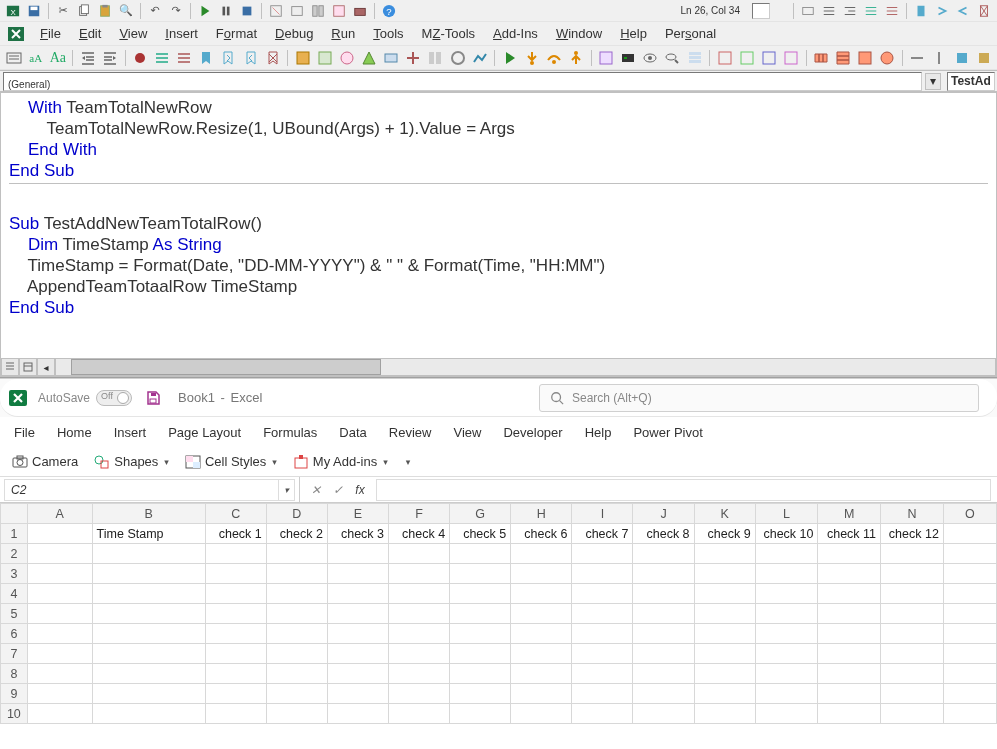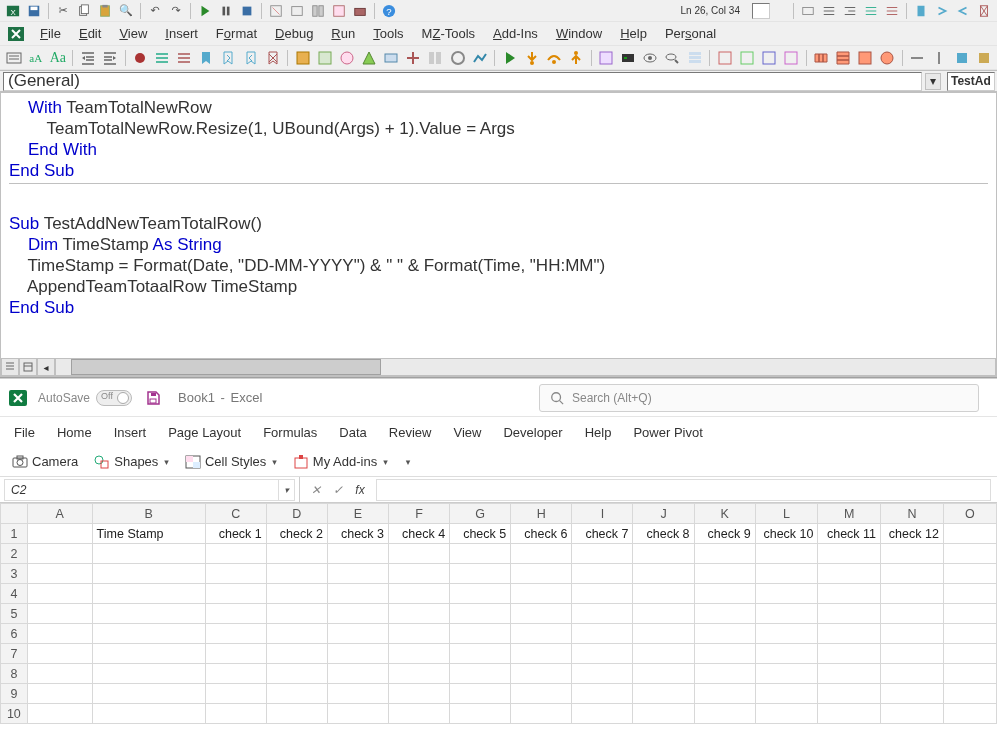--- a/index.html
+++ b/index.html
@@ -23,40 +23,40 @@
 .menu-icon { width:20px; height:20px; display:flex; align-items:center; justify-content:center; margin-right:4px;}
 .menu-icon svg{width:16px;height:16px;}
 
 
 .tb-row3 { height:24px; }
 .ico { width:22px; height:22px; display:flex; align-items:center; justify-content:center; cursor:pointer; }
 .ico svg { width:16px; height:16px; }
 
 
 .dd-row { display:flex; align-items:center; height:22px; background:#f0f0f0; border-top:1px solid #c0c0c0; border-bottom:1px solid #c0c0c0;}
-.dd-left { flex:1; display:flex; align-items:center; border:1px inset #ccc; background:#fff; margin:0 3px; height:19px; padding:0 4px; font-size:17px;}
+.dd-left { flex:1; display:flex; align-items:flex-end; border:1px inset #ccc; background:#fff; margin:0 3px; height:19px; padding:0 4px; font-size:10px;}
 .dd-arrow { width:16px; display:flex; align-items:center; justify-content:center; background:#e8e8e8; border:1px solid #c0c0c0; height:17px; margin-right:6px; cursor:pointer;}
 .dd-right { width:48px; background:#fff; border:1px inset #ccc; height:19px; margin-right:2px; padding:0 3px; font-size:12px; font-weight:bold; overflow:hidden; display:flex; align-items:center;}
 
 
 .code-wrap { flex:1; background:#fff; border:1px solid #c0c0c0; margin:0; overflow:hidden; position:relative; font-family:Consolas,"Courier New",monospace; font-size:17px; line-height:21px;}
 .code-inner { padding:4px 8px; white-space:pre; }
 .kw { color:#0000cc; }
 .hr { border:none; border-top:1px solid #c0c0c0; margin:2px 0 8px 0; }
 
 
 .code-bottom { position:absolute; left:0; right:0; bottom:0; height:18px; display:flex; background:#f0f0f0;}
 .code-bottom .gutter { display:flex; }
 .code-bottom .btn { width:18px; height:18px; border:1px solid #c0c0c0; background:#e8e8e8; display:flex; align-items:center; justify-content:center; font-size:10px; cursor:pointer;}
 .code-bottom .track { flex:1; background:#eaeaea; border:1px solid #c0c0c0; position:relative;}
 .code-bottom .thumb { position:absolute; left:15px; top:0; bottom:0; width:310px; background:#cdcdcd; border:1px solid #a0a0a0;}
 
 
 .excel { height:371px; background:#fafafa; border-top:1px solid #d0d0d0; display:flex; flex-direction:column;}
-.excel-title { height:38px; display:flex; align-items:center; background:#fff; padding:0 8px; gap:10px; border-bottom:1px solid #e5e5e5;}
+.excel-title { height:38px; display:flex; align-items:center; background:#fff; padding:0 8px; gap:10px; border-bottom:1px solid #e5e5e5;border-radius:18px;}
 .xlicon { width:20px; height:20px; display:flex; align-items:center; justify-content:center; }
 .xlicon svg{width:18px;height:18px;}
 .autosave { display:flex; align-items:center; gap:6px; color:#888; font-size:12px;}
 .toggle { width:36px; height:16px; border:1px solid #bbb; border-radius:8px; background:#eee; position:relative;}
 .toggle .knob { width:12px; height:12px; border-radius:50%; background:#fff; border:1px solid #aaa; position:absolute; top:1px; right:2px;}
 .toggle .offtxt { position:absolute; left:4px; top:0px; font-size:9px; color:#888;}
 .savebtn { width:22px; height:22px; display:flex; align-items:center; justify-content:center; cursor:pointer;}
 .savebtn svg{width:16px;height:16px;}
 .doctitle { color:#777; font-size:13px; margin-left:4px;}
 .doctitle .dash{ margin:0 2px;}

